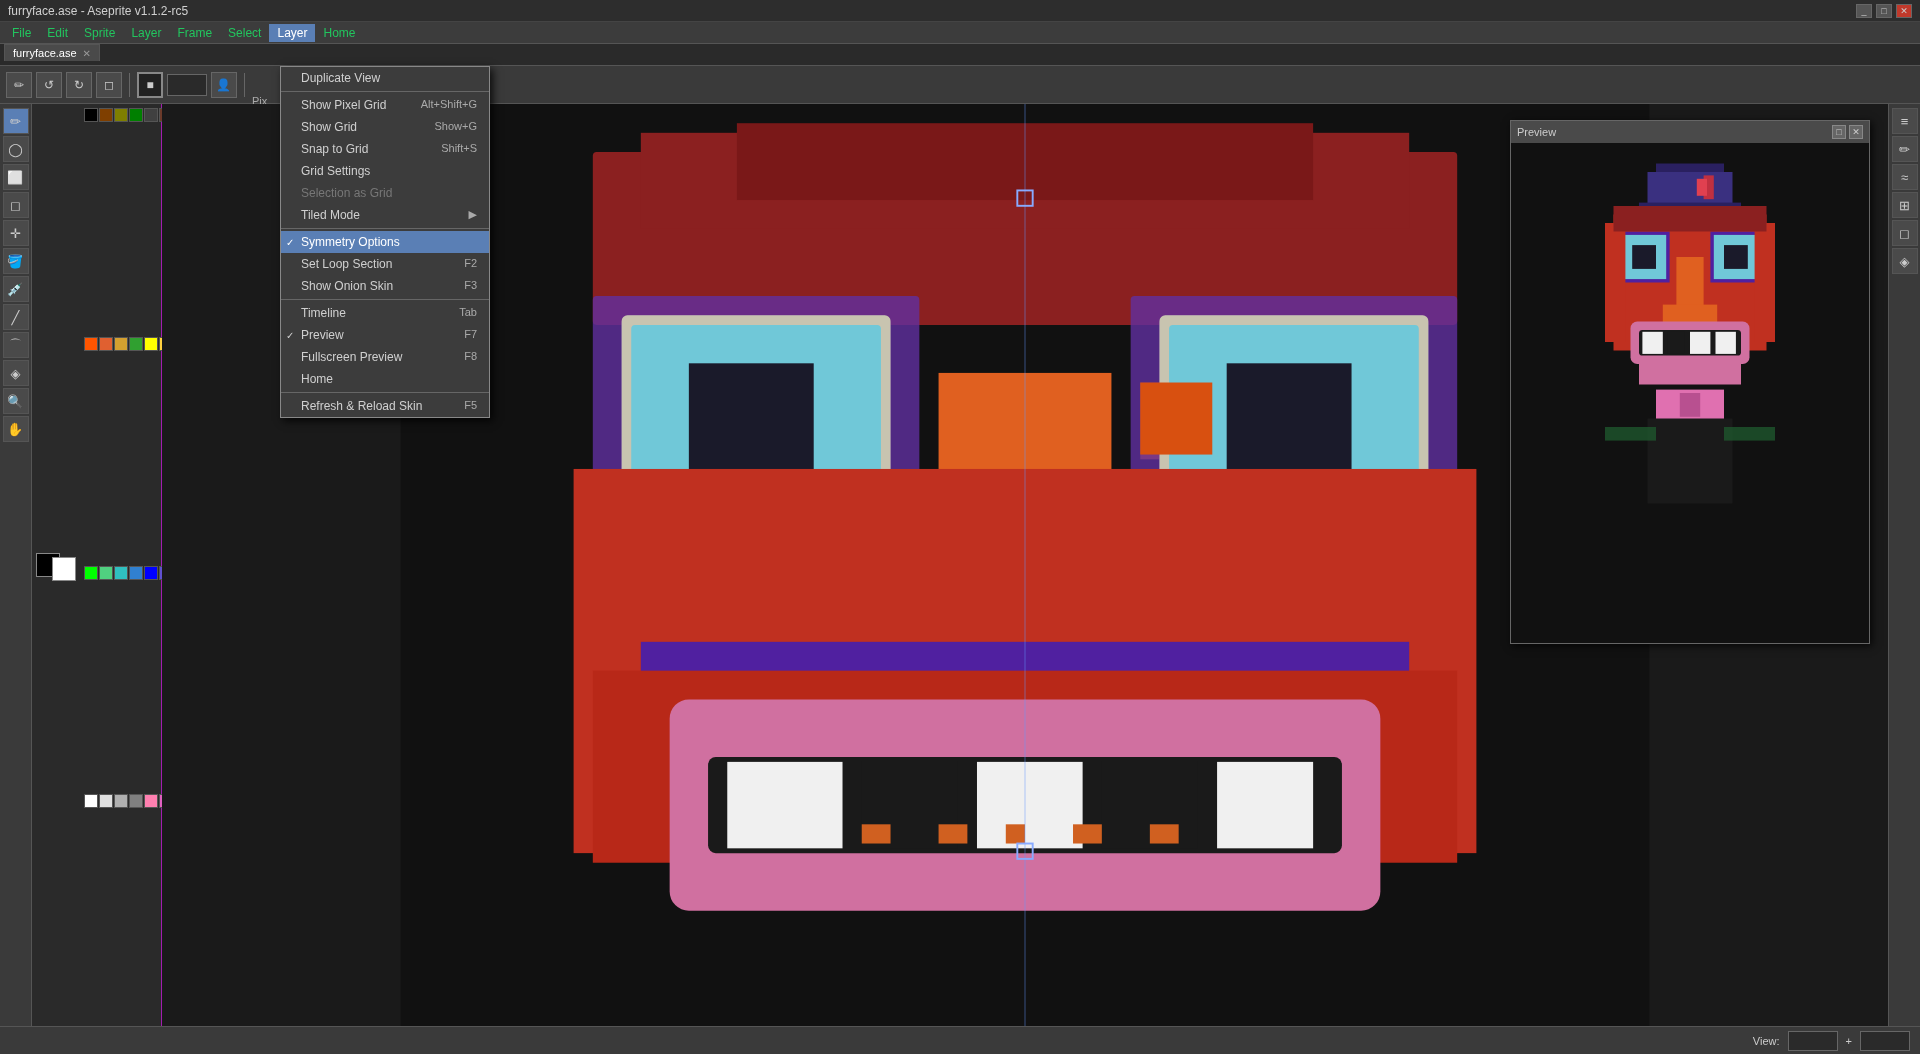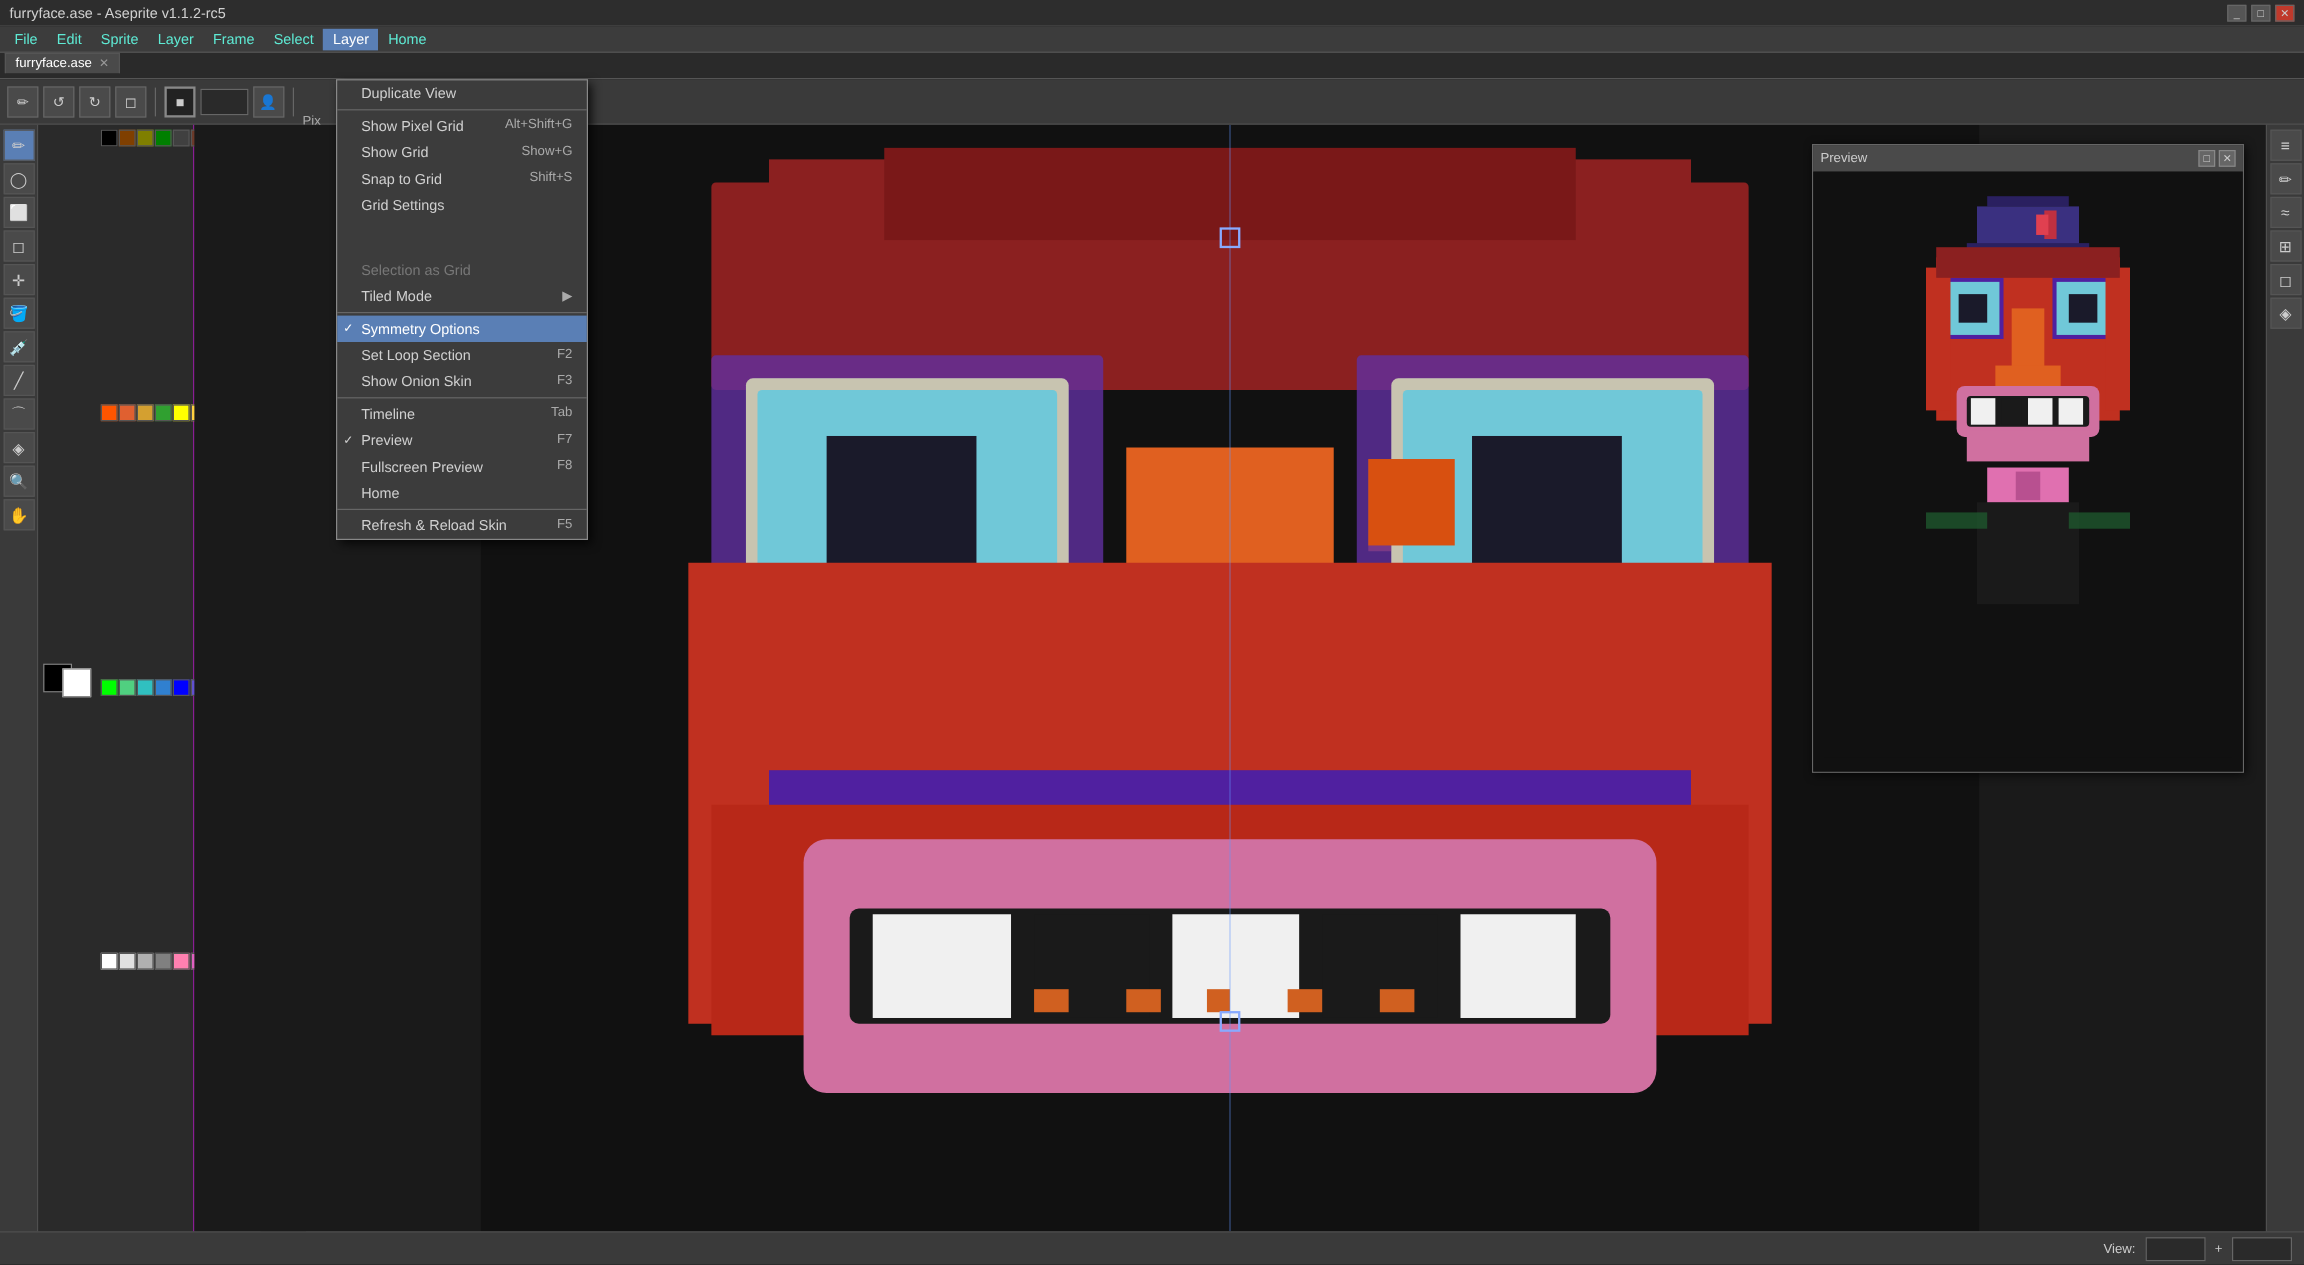--- a/index.html
+++ b/index.html
@@ -54,21 +54,21 @@
       align-items: center;
       padding: 0 4px;
       border-bottom: 1px solid #555;
       position: relative;
       z-index: 200;
     }
     .menu-item {
       padding: 2px 8px;
       cursor: pointer;
       font-size: 12px;
-      color: #5eead4;
+      color: #22c55e;
     }
     .menu-item:hover, .menu-item.active {
       background: #5a7fb5;
       color: #fff;
     }
 
     
     #tabbar {
       height: 22px;
       background: #2a2a2a;
@@ -340,21 +340,20 @@
       white-space: nowrap;
       min-height: 22px;
     }
     .dropdown-item.highlighted {
       background: #5a7fb5;
       color: #fff;
     }
     .dropdown-item.disabled {
       color: #777;
       cursor: default;
-      margin-top: 32px;
     }
     .dropdown-separator {
       height: 1px;
       background: #666;
       margin: 2px 0;
     }
     .dropdown-shortcut {
       font-size: 11px;
       color: #aaa;
       margin-left: 10px;

